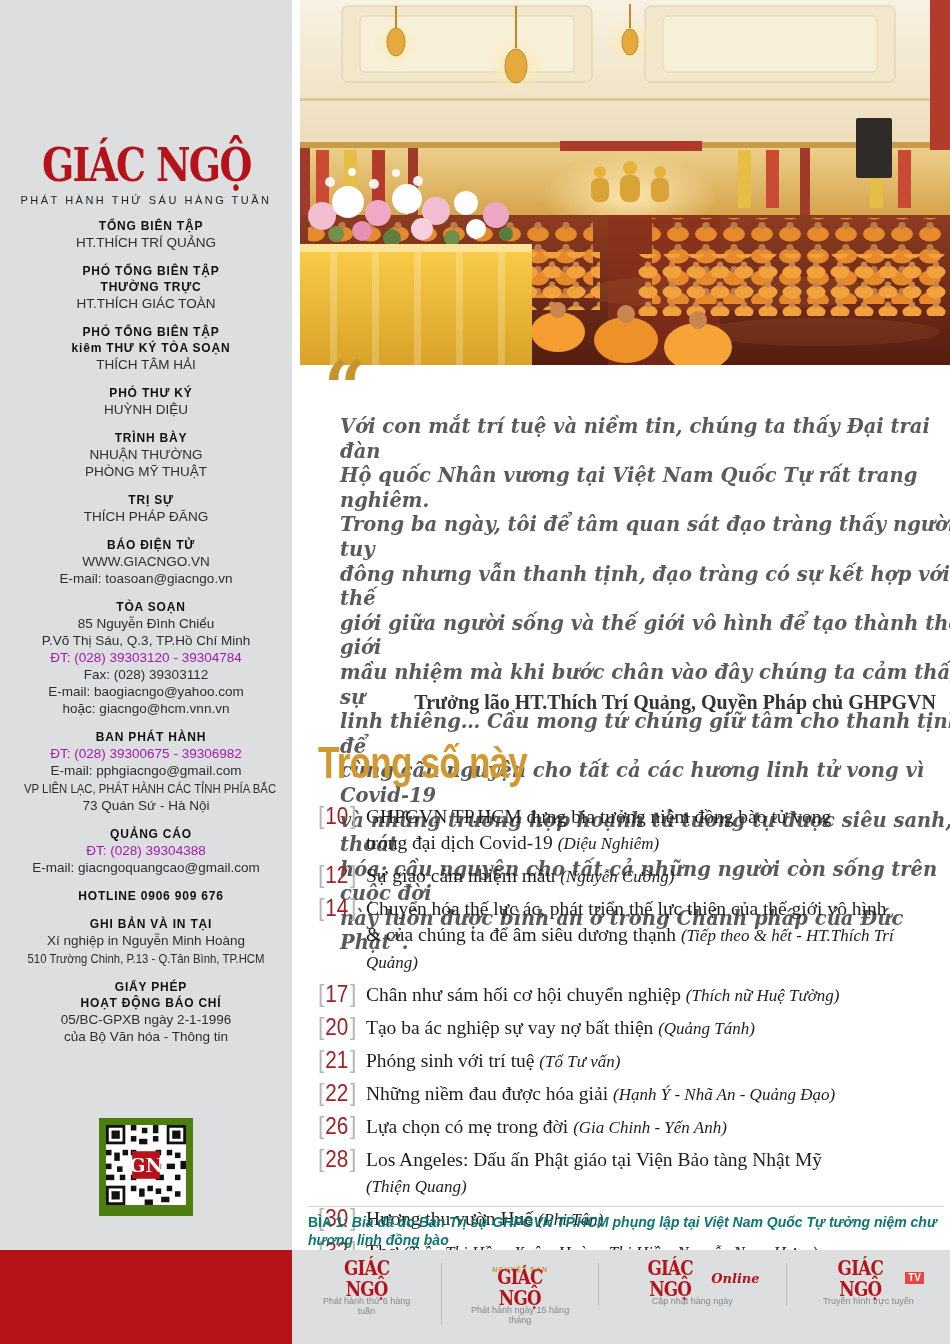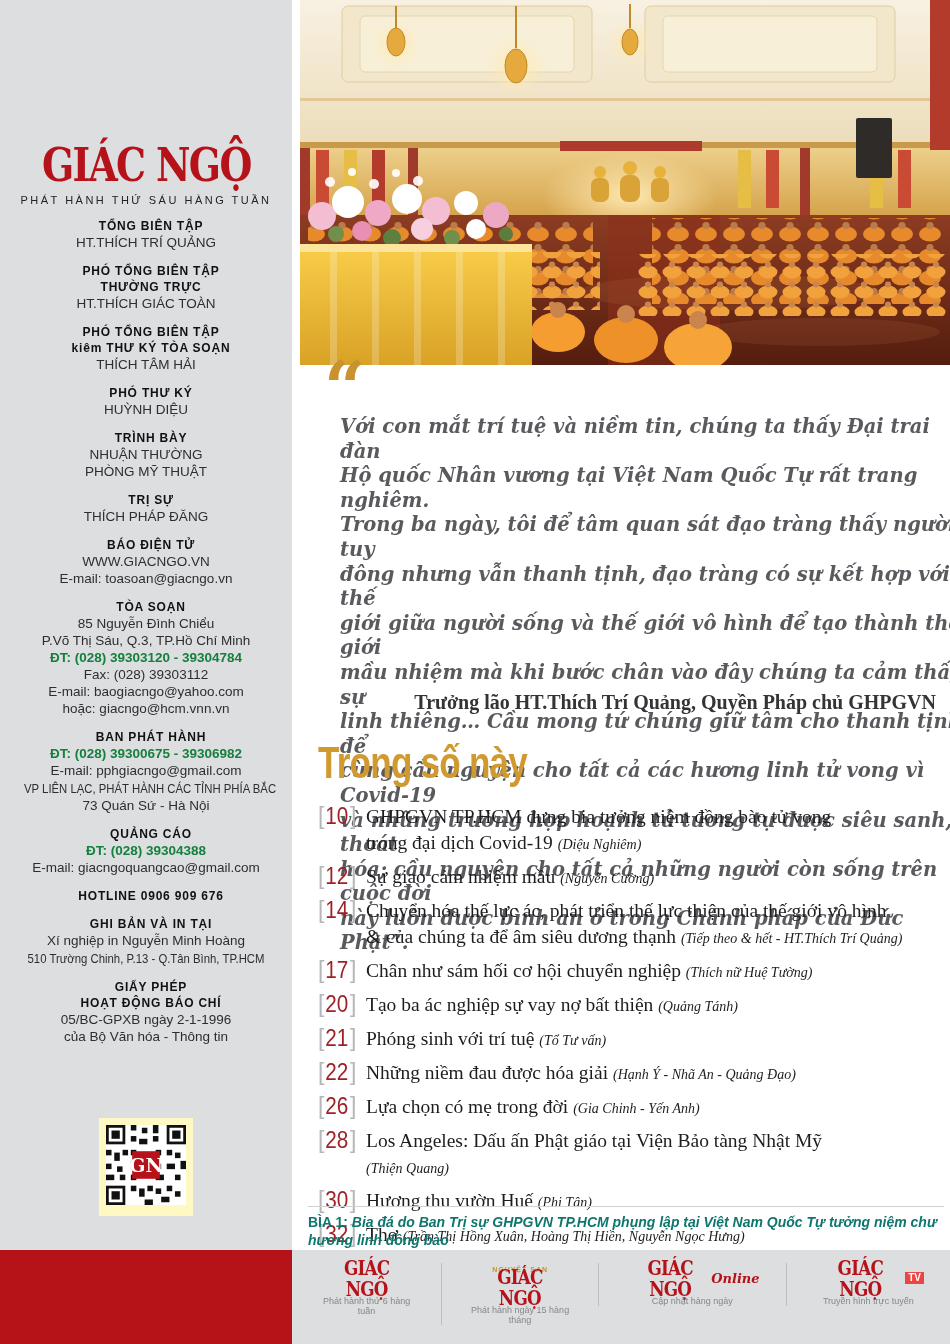--- a/index.html
+++ b/index.html
@@ -21,25 +21,25 @@
   
   .brand-logo { display:inline-block; font-family:"DejaVu Serif", serif; font-weight:bold;
                 color:#b5121a; font-size:46px; letter-spacing:-2px;
                 transform:scaleX(.82); transform-origin:center; line-height:1; }
   .brand-tagline { font-size:11px; letter-spacing:2.5px; color:#232323; margin-top:6px;
                    font-weight:500; }
   .m-section { margin-top:12px; }
   .m-heading { font-size:12px; font-weight:bold; color:#111; letter-spacing:.8px;
                line-height:16px; white-space:pre-line;padding-left:10px; }
   .m-line { font-size:13.5px; color:#2e2e2e; line-height:17px; }
-  .m-line.bold { font-weight:bold; color:#15803d; }
+  .m-line.bold { font-weight:normal; color:#a21caf; }
   .m-line.compact { display:inline-block; transform:scaleX(.84); transform-origin:center;
                     white-space:nowrap; }
   .qr-wrap { position:absolute; left:50%; top:1118px; transform:translateX(-50%);
-             background:#fef9c3; padding:7px; }
+             background:#4d7c0f; padding:7px; }
 
   
   .photo { position:absolute; left:8px; top:0; width:650px; height:365px; overflow:hidden; }
 
   
   .quote-mark { position:absolute; left:32px; top:352px; color:#c8922d;
                 font-family:"DejaVu Serif", serif; font-weight:bold; font-size:72px;
                 line-height:1; }
   .quote-text { position:absolute; left:48px; top:415px; width:625px;
                 font-family:"DejaVu Serif", serif; font-style:italic; font-weight:bold;
@@ -55,21 +55,21 @@
                  letter-spacing:-1px; transform:scaleX(.78); transform-origin:left;
                  line-height:1; }
   .toc-entries { margin-top:18px; }
   .toc-entry { display:flex; align-items:flex-start; margin-bottom:5px; }
   .toc-page { flex:0 0 48px; font-size:23px; line-height:26px; white-space:nowrap; }
   .toc-page .bracket { color:#b4b6b8; font-weight:400; }
   .toc-page .num { color:#9e2126; display:inline-block; transform:scaleX(.9);
                    transform-origin:center; }
   .toc-body { flex:1; font-family:"Liberation Serif", serif; font-size:19.5px;
               line-height:26px; color:#1d1d1f; white-space:pre-line; padding-top:1px; }
-  .toc-author { font-style:italic; font-size:14px; }
+  .toc-author { font-style:italic; font-size:17px; }
 
   
   .caption { position:absolute; left:16px; top:1206px; width:636px;
              border-top:1px solid #cfd1d2; padding-top:6px;
              font-size:14px; line-height:18px; color:#0f766e; white-space:pre-line; }
   .caption .cap-label { font-weight:bold; font-style:normal; }
   .caption .cap-text { font-weight:bold; font-style:italic;  }
 
   
   .footer-brand { padding:2px 26px 0; text-align:center; position:relative; }

